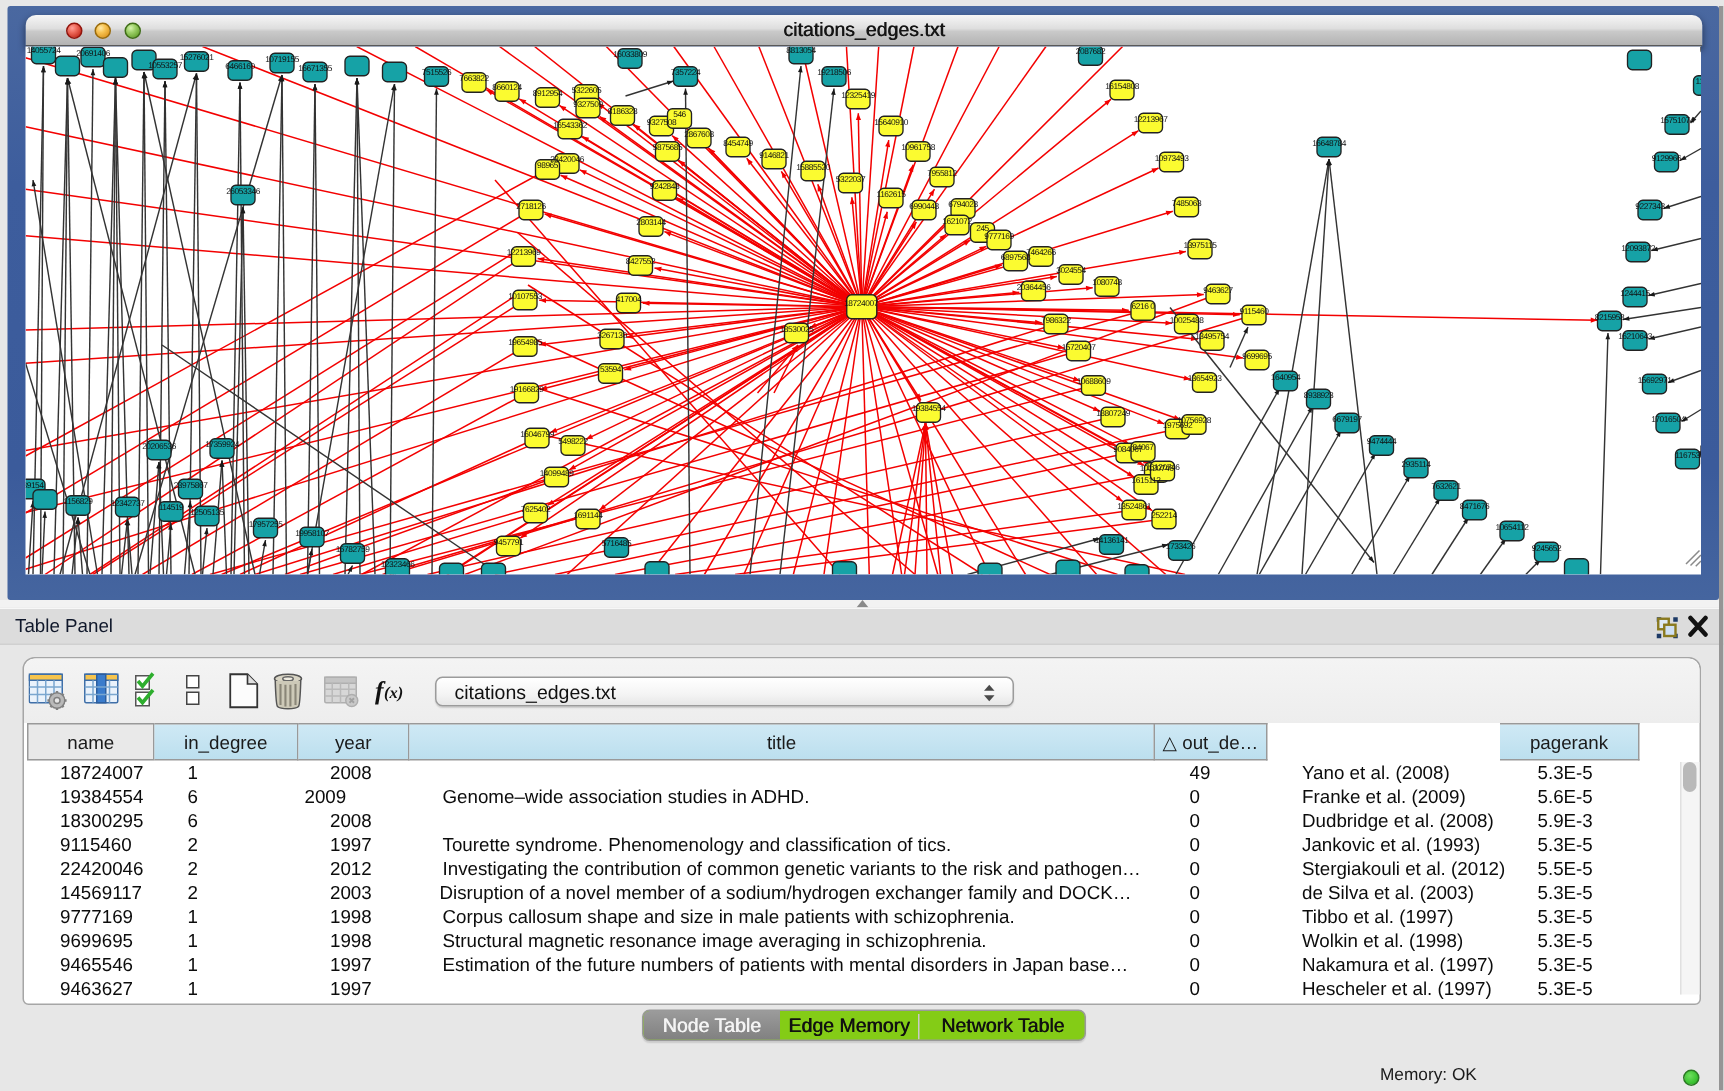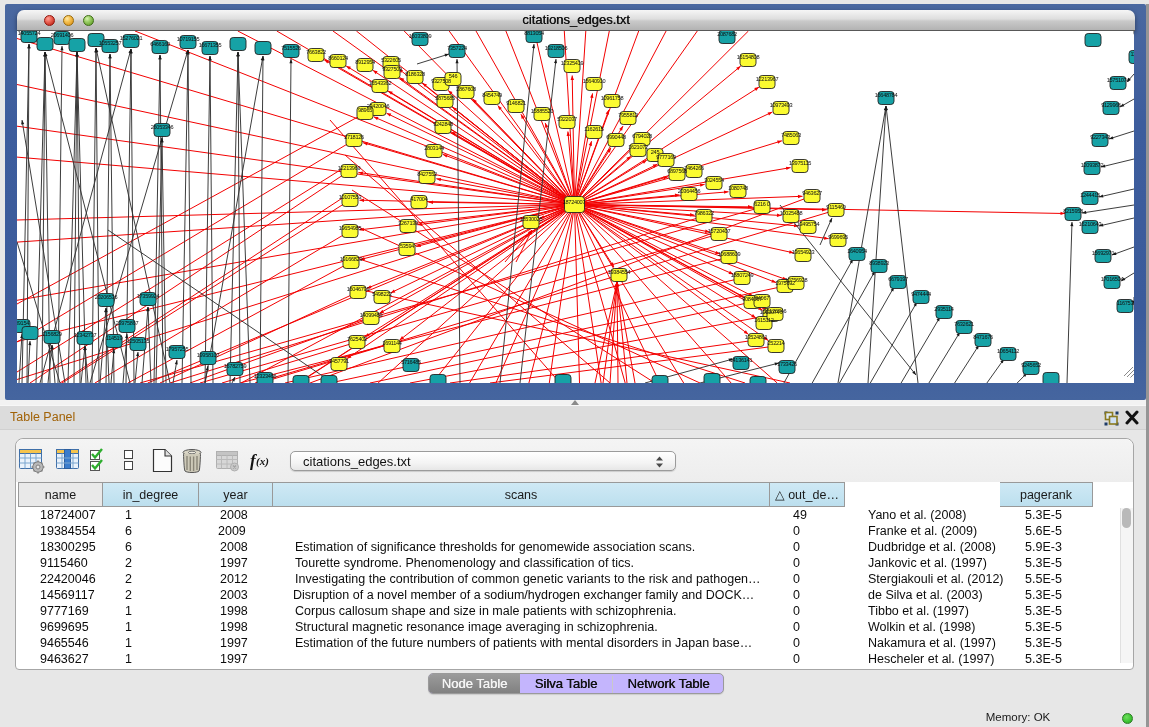--- a/index.html
+++ b/index.html
@@ -18,21 +18,21 @@
 .light { position:absolute; top:4.5px; width:11px; height:11px; border-radius:50%; }
 #lr { left:26.5px; background:radial-gradient(circle at 35% 30%, #ff9f97 0%, #ee6b5c 35%, #ca3527 75%, #a42417 100%); border:0.5px solid #92140c;}
 #ly { left:46px;  background:radial-gradient(circle at 35% 30%, #ffe9a8 0%, #f7c454 35%, #e29e28 75%, #bd7a10 100%); border:0.5px solid #9a6b0b;}
 #lg { left:66px;  background:radial-gradient(circle at 35% 30%, #d6f3af 0%, #9ed06a 35%, #6faa38 75%, #4f8822 100%); border:0.5px solid #3f6d17;}
 #canvas { left:17px; top:31px; width:1117px; height:352px; background:#fff; overflow:hidden; }
 
 
 #split { left:0; top:400px; width:1149px; height:5px; background:#f2f2f2; }
 #tpbar { left:0; top:405px; width:1149px; height:25px; background:#dcdcdc;
   border-top:1px solid #f7f7f7; border-bottom:1px solid #d0d0d0; }
-#tpbar .t { position:absolute; left:10px; top:4px; font-size:12.5px; color:#a16207; }
+#tpbar .t { position:absolute; left:10px; top:4px; font-size:12.5px; color:#0f172a; }
 
 
 #lower { left:0; top:431px; width:1149px; height:296px; background:#e7e7e7; }
 #panel { left:15px; top:438px; width:1119px; height:232px; background:#ffffff;
   border:1px solid #a6a6a6; border-radius:8px 8px 4px 4px; }
 #toolstrip { left:16px; top:439px; width:1117px; height:43px;
   background:linear-gradient(180deg,#f4f4f4,#ededed); border-radius:8px 8px 0 0; }
 #combo { left:290px; top:451px; width:386px; height:20px; border:1px solid #9b9b9b;
   border-radius:5px; background:linear-gradient(180deg,#ffffff 0%,#f4f4f4 60%,#e7e7e7 100%);
   box-shadow:0 1px 1px rgba(0,0,0,0.15); }
@@ -45,27 +45,27 @@
 #thead .first { border-left:1px solid #999999; background:#e9e9e9; }
 .row { position:absolute; left:18px; width:1075px; height:16.1px; font-size:12.5px; color:#0c0c0c; }
 .row span { position:absolute; top:0.5px; white-space:nowrap; }
 
 #sbar { left:1120px; top:508px; width:13px; height:155px; background:#f5f5f5;
   border-left:1px solid #e0e0e0; }
 #sthumb { left:1122px; top:508px; width:9px; height:20px; background:#b9b9b9; border-radius:4.5px; }
 
 
 #tabs { left:428px; top:673px; width:296px; height:21px; border:1px solid #9a9a9a;
-  border-radius:5px; background:#c4b5fd; box-shadow:0 1px 1px rgba(0,0,0,0.12); overflow:hidden; }
+  border-radius:5px; background:#84cc16; box-shadow:0 1px 1px rgba(0,0,0,0.12); overflow:hidden; }
 #tabs .seg { position:absolute; top:0; height:21px; text-align:center; font-size:13px;
   line-height:20px; color:#111; text-shadow:0.4px 0 0 currentColor; }
 #tabs .sel { background:linear-gradient(180deg,#9b9b9b,#7e7e7e); color:#f4f4f4; }
 #tabs .sep { position:absolute; top:2px; height:17px; width:1px; background:#c9c9c9; }
 
-#mem { left:920px; top:711px; width:196px; height:15px; text-align:center; font-size:11.5px; color:#1a1a1a; }
+#mem { left:920px; top:711px; width:196px; height:15px; text-align:left; font-size:11.5px; color:#1a1a1a; }
 #dot { left:1122px; top:712.5px; width:11px; height:11px; border-radius:50%;
   background:radial-gradient(circle at 40% 35%, #6fdf5e 0%, #3cc332 60%, #2ba026 100%);
   border:1px solid #2c7a24; }
 #rstrip { left:1146px; top:4px; width:3px; height:723px; background:#959595; }
 #notch { left:571px; top:400px; width:0; height:0; border-left:4px solid transparent;
   border-right:4px solid transparent; border-bottom:5px solid #8a8a8a; }
 </style></head>
 <body>
 <div class="abs" id="frame"></div>
 <div class="abs" id="tbar">
@@ -879,56 +879,56 @@
     <span class="ct">citations_edges.txt</span>
   <svg class="abs" style="left:363px;top:4px" width="11" height="12" viewBox="0 0 11 12">
     <path d="M5.5 0.5 L9 4.5 H2 Z" fill="#4a4a4a"></path>
       <path d="M5.5 11.5 L2 7.5 H9 Z" fill="#4a4a4a"></path>
   </svg>
 </div>
 <div class="abs" id="thead">
   <div class="c first" style="left:0;width:85px">name</div>
   <div class="c" style="left:85px;width:96px">in_degree</div>
   <div class="c" style="left:181px;width:74px">year</div>
-  <div class="c" style="left:255px;width:497px">scans</div>
+  <div class="c" style="left:255px;width:497px">title</div>
   <div class="c" style="left:752px;width:75px">△ out_de…</div>
   <div class="c" style="left:982px;width:93px">pagerank</div>
 </div>
 <div class="row" style="top:507.0px">
     <span style="left:22px">18724007</span>
     <span style="left:107px">1</span>
     <span style="left:202px">2008</span>
     <span style="left:775px">49</span>
     <span style="left:850px">Yano et al. (2008)</span>
     <span style="left:1007px">5.3E-5</span>
   </div>
 <div class="row" style="top:523.1px">
     <span style="left:22px">19384554</span>
     <span style="left:107px">6</span>
-    <span style="left:200px">2009</span>
+    <span style="left:185px">2009</span>
+    <span style="left:277px">Genome–wide association studies in ADHD.</span>
     <span style="left:775px">0</span>
     <span style="left:850px">Franke et al. (2009)</span>
     <span style="left:1007px">5.6E-5</span>
   </div>
 <div class="row" style="top:539.2px">
     <span style="left:22px">18300295</span>
     <span style="left:107px">6</span>
     <span style="left:202px">2008</span>
-    <span style="left:277px">Estimation of significance thresholds for genomewide association scans.</span>
     <span style="left:775px">0</span>
     <span style="left:850px">Dudbridge et al. (2008)</span>
     <span style="left:1007px">5.9E-3</span>
   </div>
 <div class="row" style="top:555.3px">
     <span style="left:22px">9115460</span>
     <span style="left:107px">2</span>
     <span style="left:202px">1997</span>
     <span style="left:277px">Tourette syndrome. Phenomenology and classification of tics.</span>
     <span style="left:775px">0</span>
-    <span style="left:850px">Jankovic et al. (1997)</span>
+    <span style="left:850px">Jankovic et al. (1993)</span>
     <span style="left:1007px">5.3E-5</span>
   </div>
 <div class="row" style="top:571.4px">
     <span style="left:22px">22420046</span>
     <span style="left:107px">2</span>
     <span style="left:202px">2012</span>
     <span style="left:277px">Investigating the contribution of common genetic variants to the risk and pathogen…</span>
     <span style="left:775px">0</span>
     <span style="left:850px">Stergiakouli et al. (2012)</span>
     <span style="left:1007px">5.5E-5</span>
@@ -974,19 +974,19 @@
     <span style="left:107px">1</span>
     <span style="left:202px">1997</span>
     <span style="left:775px">0</span>
     <span style="left:850px">Hescheler et al. (1997)</span>
     <span style="left:1007px">5.3E-5</span>
   </div>
 <div class="abs" id="sbar"></div>
 <div class="abs" id="sthumb"></div>
 <div class="abs" id="tabs">
   <div class="seg sel" style="left:0;width:91px">Node Table</div>
-  <div class="seg" style="left:91px;width:92px">Silva Table</div>
+  <div class="seg" style="left:91px;width:92px">Edge Memory</div>
   <div class="seg" style="left:183px;width:113px">Network Table</div>
   <div class="sep" style="left:183px"></div>
 </div>
 <div class="abs" id="mem">Memory: OK</div>
 <div class="abs" id="dot"></div>
 <div class="abs" id="rstrip"></div>
 
 </body></html>

